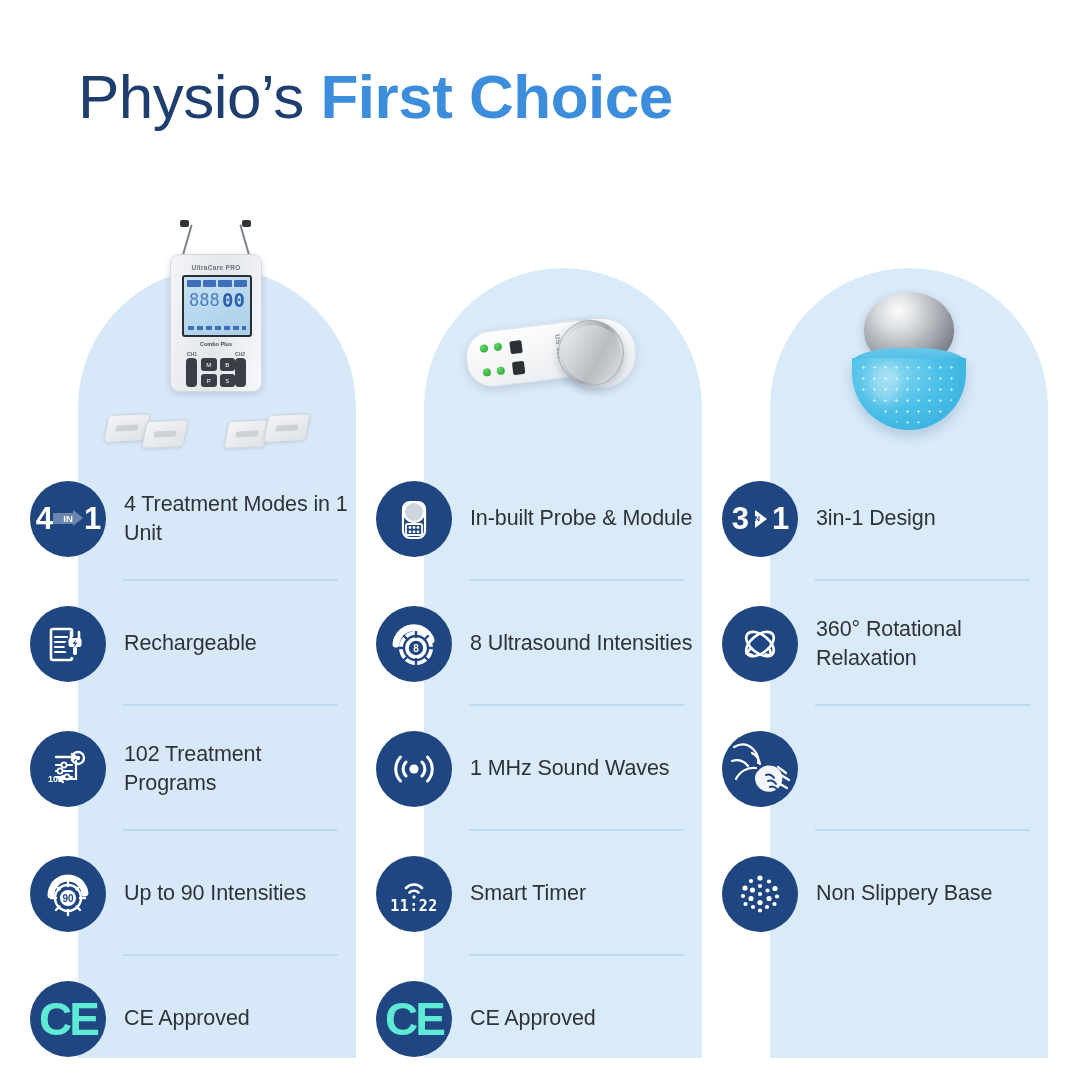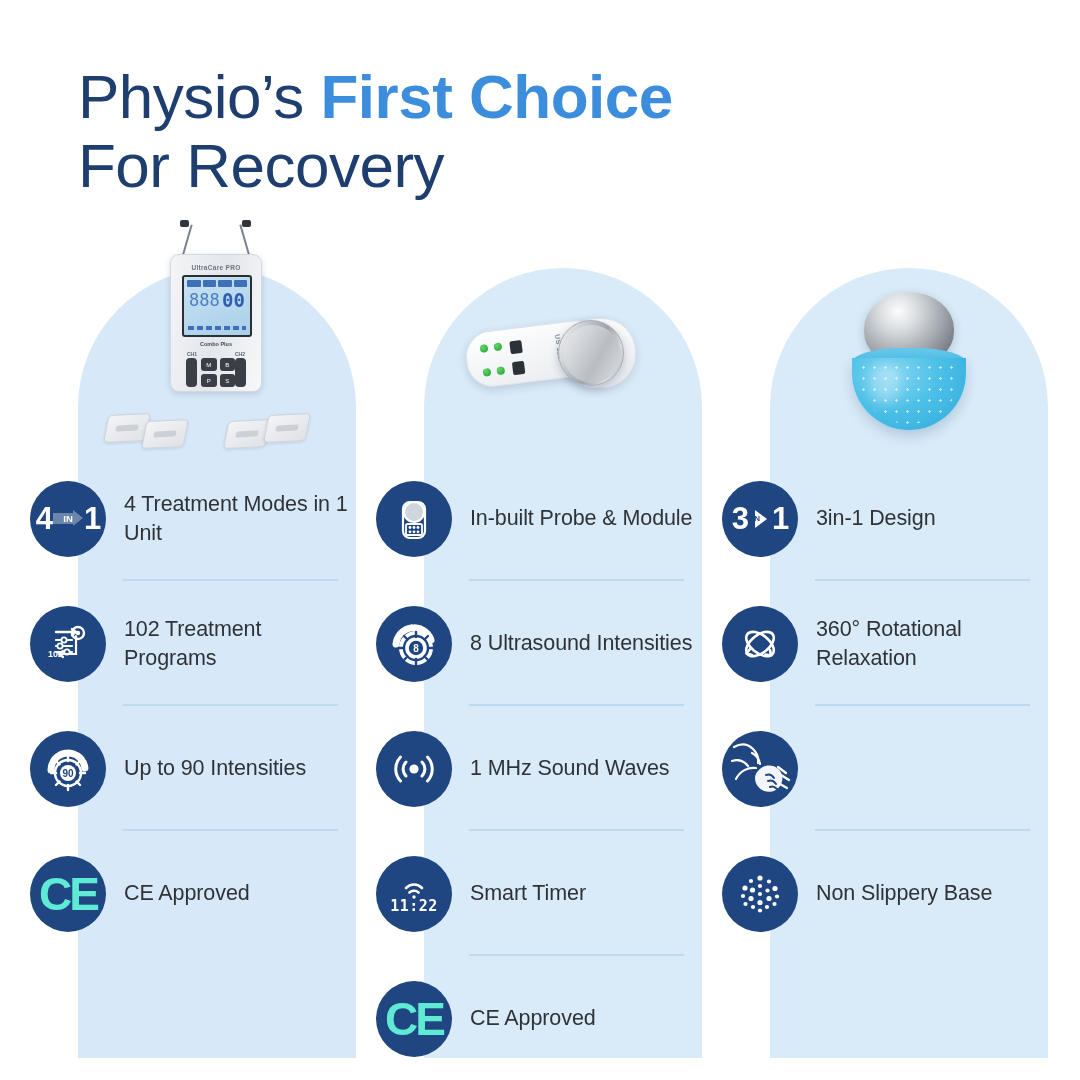--- a/index.html
+++ b/index.html
@@ -189,21 +189,20 @@
   .ce { color:#5eead4; font-weight:700; font-size:46px; letter-spacing:-3px; font-family:"Liberation Sans",sans-serif; }
   svg.gl { display:block; }
 </style>
 </head>
 <body>
 
 <div id="stage">
 
   <h1 class="heading">
     <span>Physio’s </span><span class="accent">First Choice</span>
-    <span class="l2">For Recovery</span>
   </h1>
 
   <div class="col c1">
     <div class="panel"></div>
 
     <div class="art">
       <div class="tens">
         <div class="lead" style="left:26px; top:-24px; height:34px; transform:rotate(16deg);"></div>
         <div class="lead" style="left:84px; top:-24px; height:34px; transform:rotate(-16deg);"></div>
         <div class="plug" style="left:20px; top:-28px;"></div>
@@ -255,20 +254,37 @@
                   <span>IN</span>
                 </span>
               <span>1</span>
             </div>
           </div>
           <div class="ftext">4 Treatment Modes in 1 Unit</div>
         </div>
         <div class="divider"></div>
       </div>
 
+      <div class="row">
+        <div class="rowinner">
+          <div class="badge">
+            <svg class="gl" width="46" height="46" viewBox="0 0 46 46" fill="none">
+              <rect x="6" y="8" width="21" height="31" rx="2" stroke="#fff" stroke-width="2.6"></rect>
+              <path d="M10 16h12M10 21h12M10 26h12M10 31h12" stroke="#fff" stroke-width="2.2" stroke-linecap="round"></path>
+              <circle cx="30" cy="26" r="9" fill="#1f4680" stroke="#1f4680" stroke-width="3"></circle>
+              <path d="M26 11v7M34 11v7" stroke="#fff" stroke-width="2.6" stroke-linecap="round"></path>
+              <rect x="23.5" y="17" width="13" height="9" rx="2.2" fill="#fff"></rect>
+              <rect x="28" y="26" width="4" height="8" rx="1.4" fill="#fff"></rect>
+              <path d="M31.2 18.6l-3.6 4.4h2.3l-1.1 3.4 3.7-4.6h-2.3z" fill="#1f4680"></path>
+            </svg>
+          </div>
+          <div class="ftext">Rechargeable</div>
+        </div>
+        <div class="divider"></div>
+      </div>
 
       <div class="row">
         <div class="rowinner">
           <div class="badge">
             <svg class="gl" width="48" height="48" viewBox="0 0 48 48" fill="none">
               <path d="M12 12h18" stroke="#fff" stroke-width="2.4" stroke-linecap="round"></path>
               <path d="M28 9l4 3-4 3" stroke="#fff" stroke-width="2.4" stroke-linecap="round" stroke-linejoin="round"></path>
               <path d="M12 20h16M12 26h16M12 32h16" stroke="#fff" stroke-width="2.2" stroke-linecap="round"></path>
               <circle cx="20" cy="20" r="2.6" fill="#1f4680" stroke="#fff" stroke-width="1.8"></circle>
               <circle cx="16" cy="26" r="2.6" fill="#1f4680" stroke="#fff" stroke-width="1.8"></circle>

